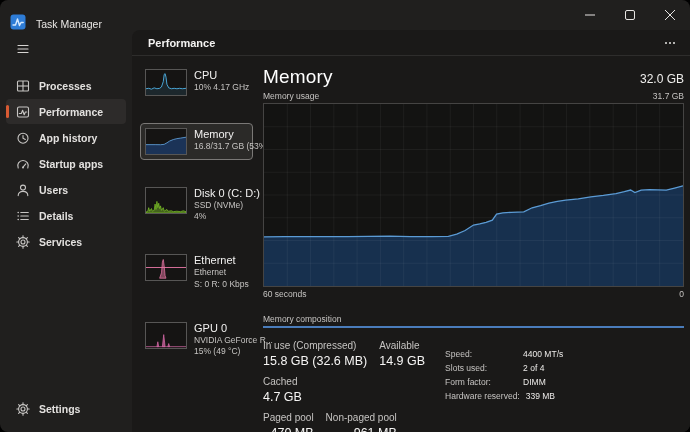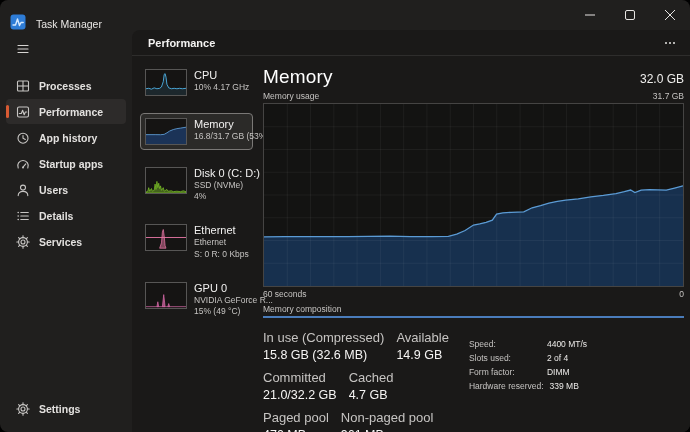--- a/index.html
+++ b/index.html
@@ -27,45 +27,45 @@
   .sb-spacer{flex:1;}
   
   .content{flex:1;min-width:0;background:#1a1918;border-top-left-radius:8px;display:flex;flex-direction:column;}
   .content-header{height:26px;flex-shrink:0;display:flex;align-items:center;padding:0 8px 0 16px;border-bottom:1px solid #2e2d2c;}
   .ch-title{font-size:11px;font-weight:bold;color:#f4f3f2;}
   .ch-spacer{flex:1;}
   .run-btn{display:flex;align-items:center;gap:6px;font-size:10.5px;color:#eceae8;padding:3px 9px;border-radius:4px;}
   .more-btn{padding:3px 5px;margin-left:2px;border-radius:4px;display:flex;align-items:center;}
   .content-body{flex:1;display:flex;min-height:0;padding-top:8px;}
   
-  .perf-list{width:125px;flex-shrink:0;padding:0 4px 0 8px;display:flex;flex-direction:column;gap:12px;}
+  .perf-list{width:125px;flex-shrink:0;padding:0 4px 0 8px;display:flex;flex-direction:column;gap:22px;}
   .perf-item{display:flex;gap:7px;padding:4px;border-radius:4px;border:1px solid transparent;align-items:flex-start;}
   .perf-item.selected{background:#2b2a28;border-color:#7a7876;}
   .thumb{width:42px;height:27px;border:1px solid #575655;background:#151413;flex-shrink:0;}
   .thumb svg{display:block;width:100%;height:100%;}
   .pi-text{min-width:0;}
   .pi-title{font-size:11px;line-height:1.2;color:#f2f1f0;white-space:nowrap;}
   .pi-sub{font-size:8.5px;line-height:1.3;color:#c6c4c2;white-space:nowrap;}
   
   .main-panel{flex:1;min-width:0;padding:0 6px 0 6px;display:flex;flex-direction:column;}
   .mp-titlerow{display:flex;justify-content:space-between;align-items:baseline;margin-top:2px;}
   .mp-title{font-size:19px;font-weight:400;color:#fff;letter-spacing:.2px;}
   .mp-capacity{font-size:12px;color:#f0efed;}
   .mp-subrow{display:flex;justify-content:space-between;font-size:8.5px;color:#c6c4c2;margin:3px 0 2px;}
   .graph{height:184px;border:1px solid #454443;background:#131312;}
   .graph svg{display:block;width:100%;height:100%;}
-  .axisrow{display:flex;justify-content:space-between;font-size:8.5px;color:#c6c4c2;margin:2px 0 5px;}
+  .axisrow{display:flex;justify-content:space-between;font-size:8.5px;color:#c6c4c2;margin:2px 0 15px;}
   .comp-label{font-size:8.5px;color:#c6c4c2;}
   .comp-bar{height:23px;margin-top:2px;display:flex;overflow:hidden;background:#131312;}
   .seg{height:100%;}
   
   .stats{display:flex;margin-top:12px;align-items:flex-start;}
   .srow{display:flex;gap:12px;margin-bottom:8px;}
-  .slabel{font-size:13px;color:#c6c4c2;margin-bottom:3px;white-space:nowrap;}
-  .sval{font-size:12.5px;color:#f6f5f4;white-space:nowrap;}
+  .slabel{font-size:10px;color:#c6c4c2;margin-bottom:3px;white-space:nowrap;}
+  .sval{font-size:12.5px;color:#f6f5f4;white-space:nowrap;text-align:right;}
   .details{margin-left:20px;margin-top:9px;}
   .drow{display:flex;margin-bottom:4px;}
   .dlabel{min-width:78px;font-size:8.5px;color:#c6c4c2;white-space:nowrap;padding-right:6px;}
   .dval{font-size:8.5px;color:#eceae8;white-space:nowrap;}
 </style>
 </head>
 <body>
 
 <div class="window">
 
@@ -365,24 +365,20 @@
                     <div class="slabel">In use (Compressed)</div>
                     <div class="sval">15.8 GB (32.6 MB)</div>
                   </div>
                   <div>
                     <div class="slabel">Available</div>
                     <div class="sval">14.9 GB</div>
                   </div>
                 </div>
                 <div class="srow">
                   <div>
-                    <div class="slabel">Committed</div>
-                    <div class="sval">21.0/32.2 GB</div>
-                  </div>
-                  <div>
                     <div class="slabel">Cached</div>
                     <div class="sval">4.7 GB</div>
                   </div>
                 </div>
                 <div class="srow">
                   <div>
                     <div class="slabel">Paged pool</div>
                     <div class="sval">470 MB</div>
                   </div>
                   <div>

